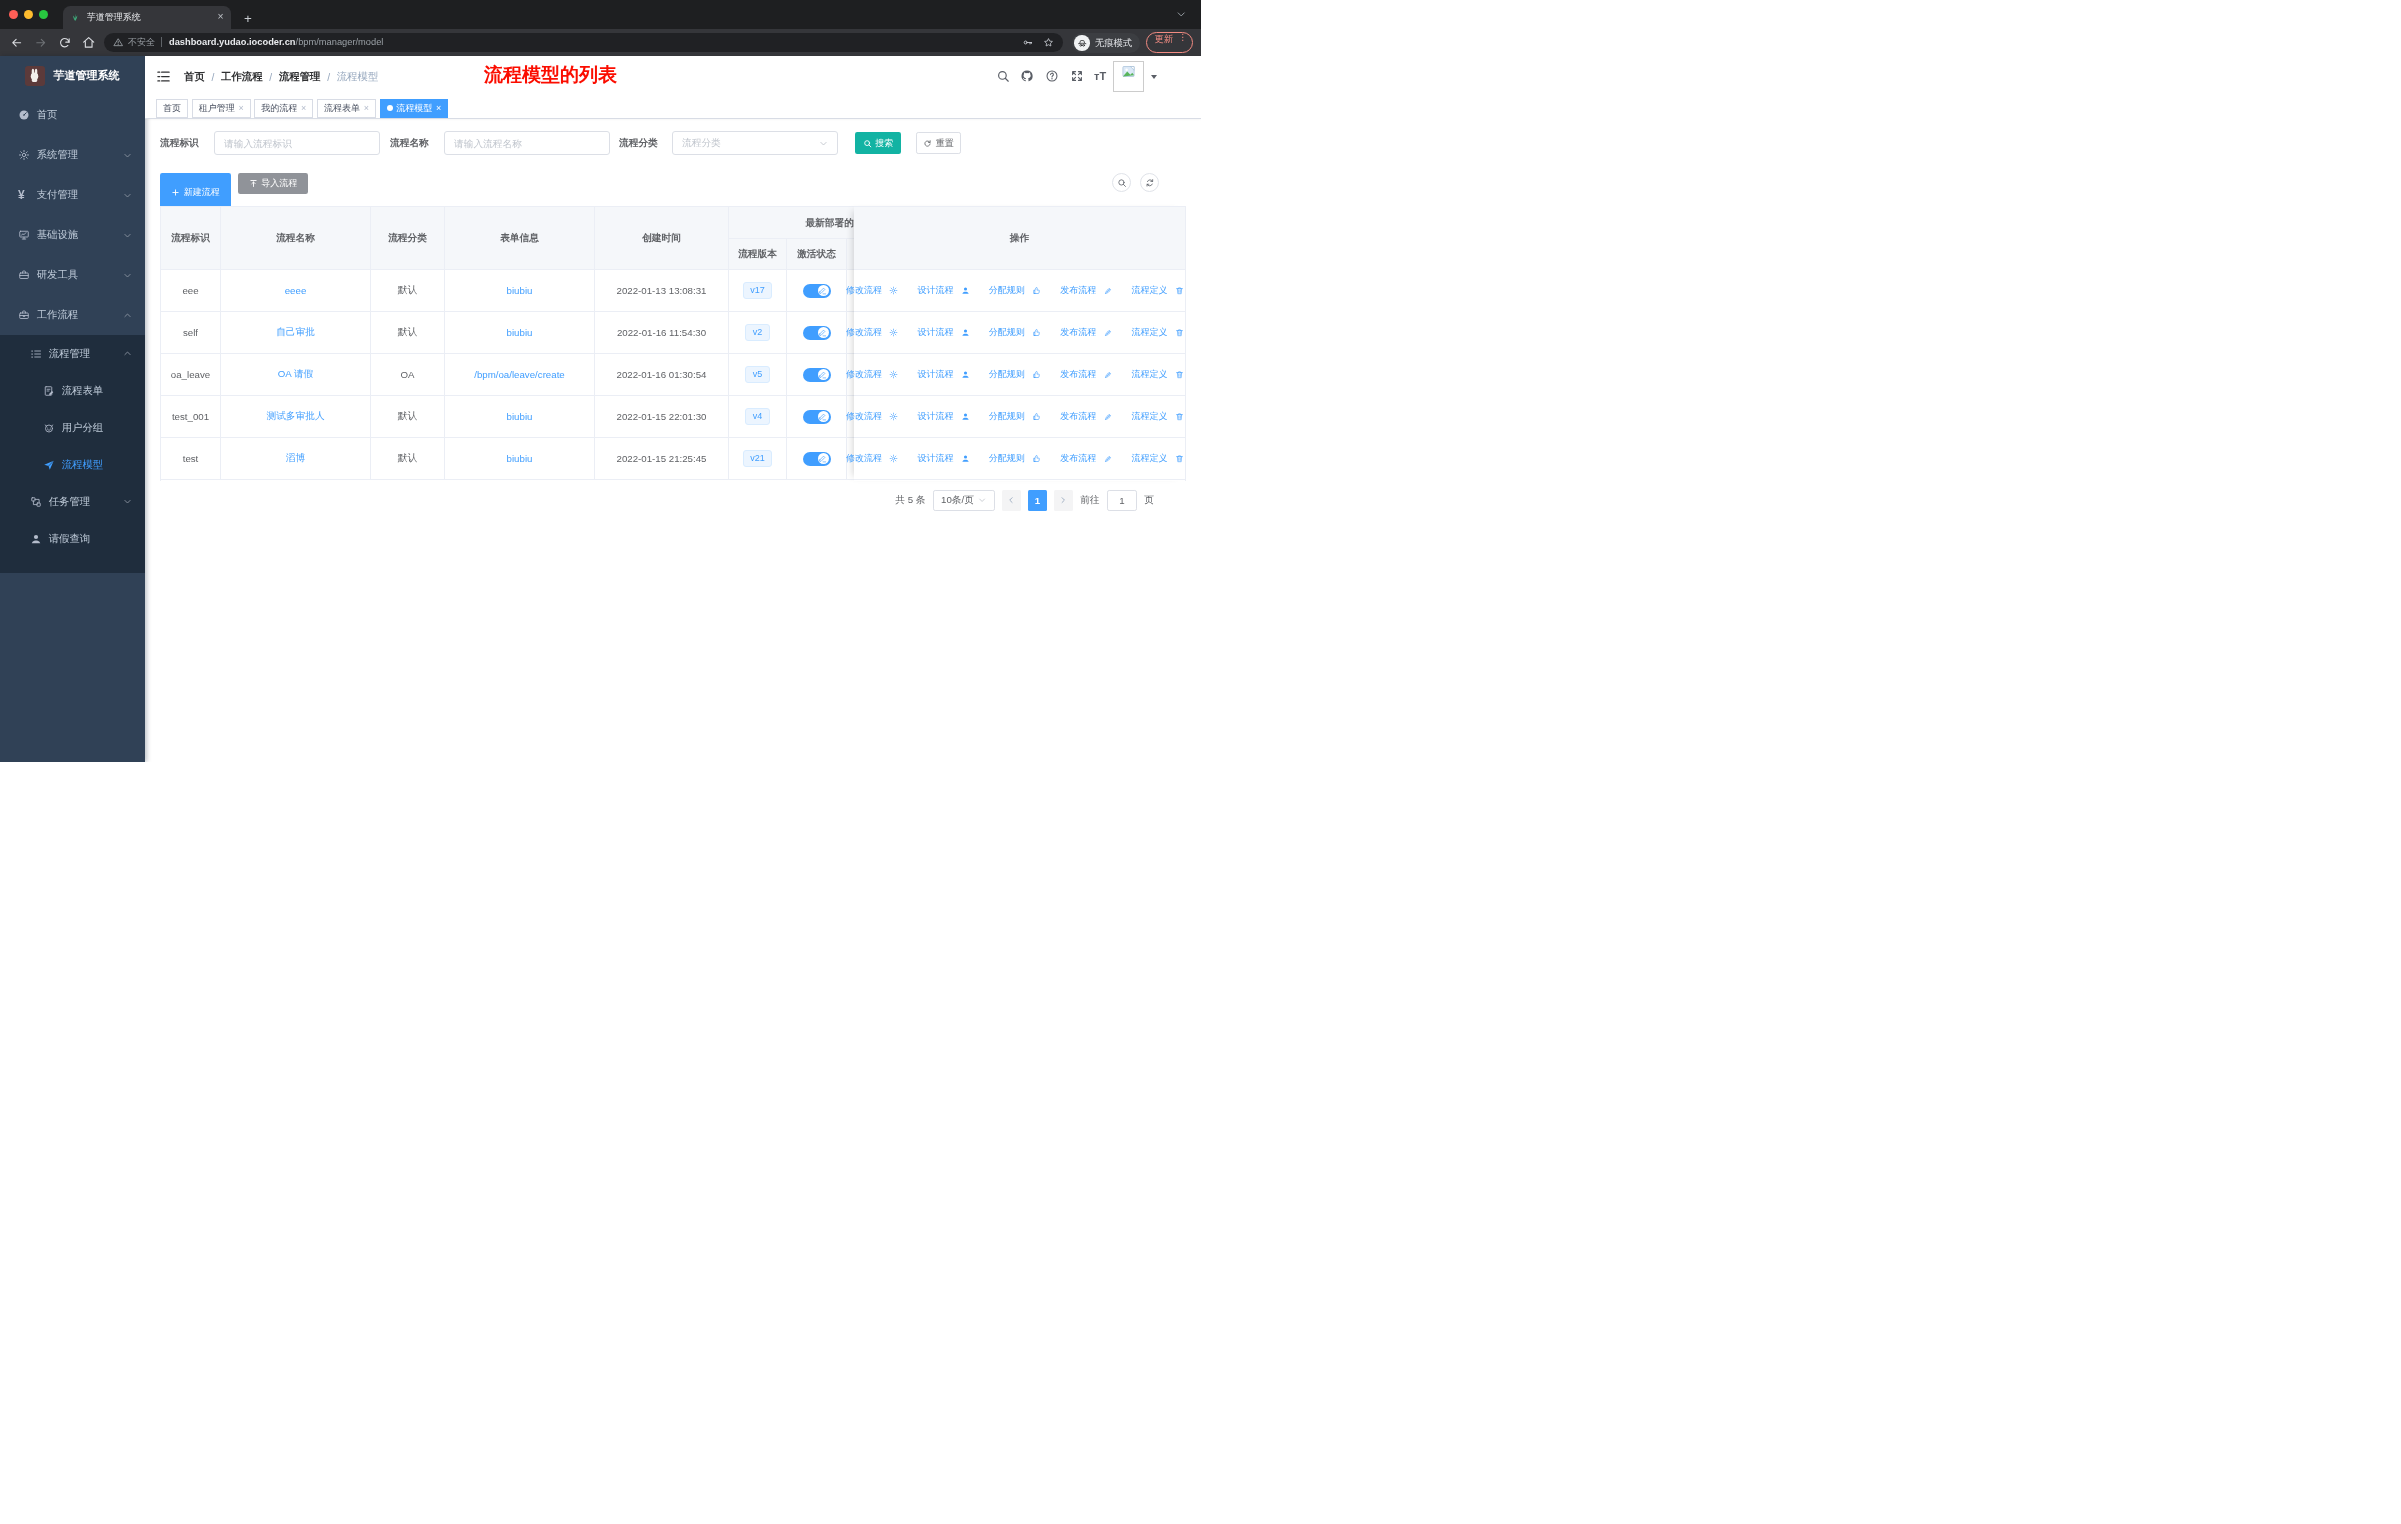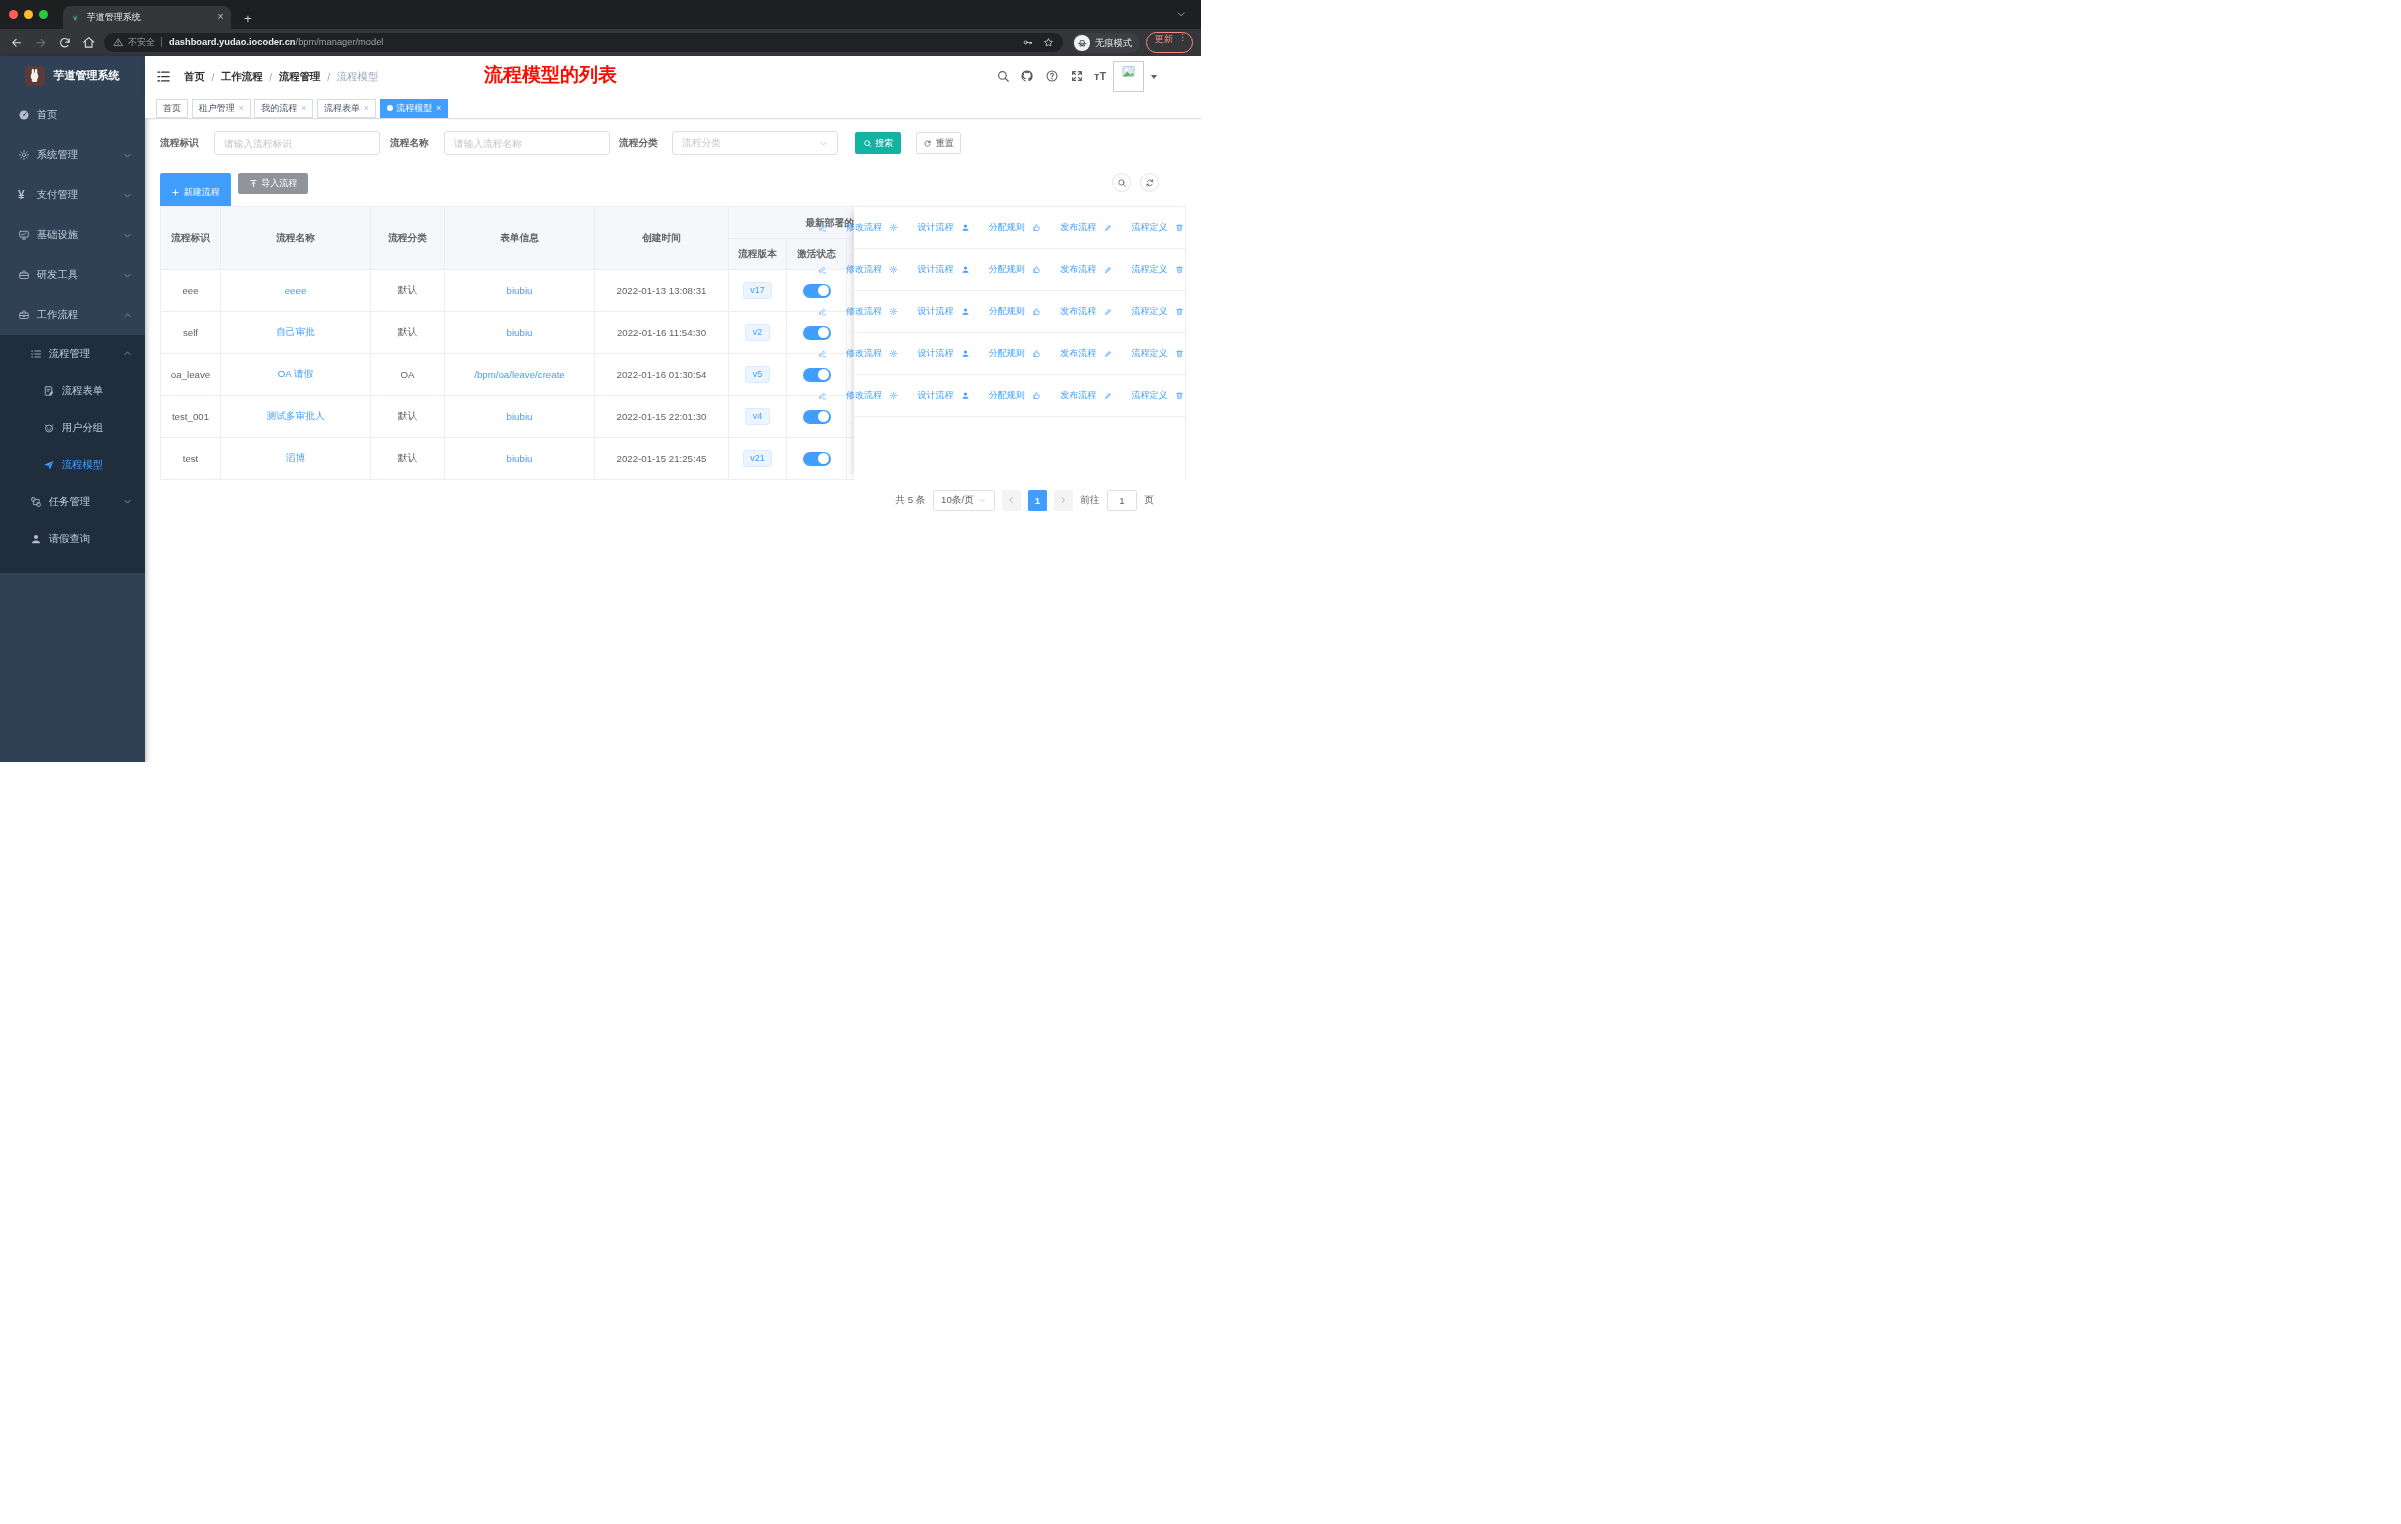--- a/index.html
+++ b/index.html
@@ -625,20 +625,21 @@
         <div class="tcell" style="width: 60px;">
           <div class="switch">
             <div class="knob"></div>
           </div>
         </div>
         <div class="t-sliver"></div>
       </div>
     </div>
 </div>
 <div class="opcol">
+  <div class="op-head">操作</div>
   <div id="opbody">
       <div class="op-row">
         <a class="op-link">
           <span style="display: inline-flex;">
             <svg viewBox="0 0 24 24" fill="none" stroke="currentColor" stroke-width="1.7" stroke-linecap="round" stroke-linejoin="round" style="width: 9px; height: 9px;">
               <path d="M4.5 16 14.8 5.7l3.5 3.5L8 19.5H4.5V16z"></path>
               <path d="M13.5 21h7"></path>
             </svg>
           </span>
           <span>修改流程</span>

